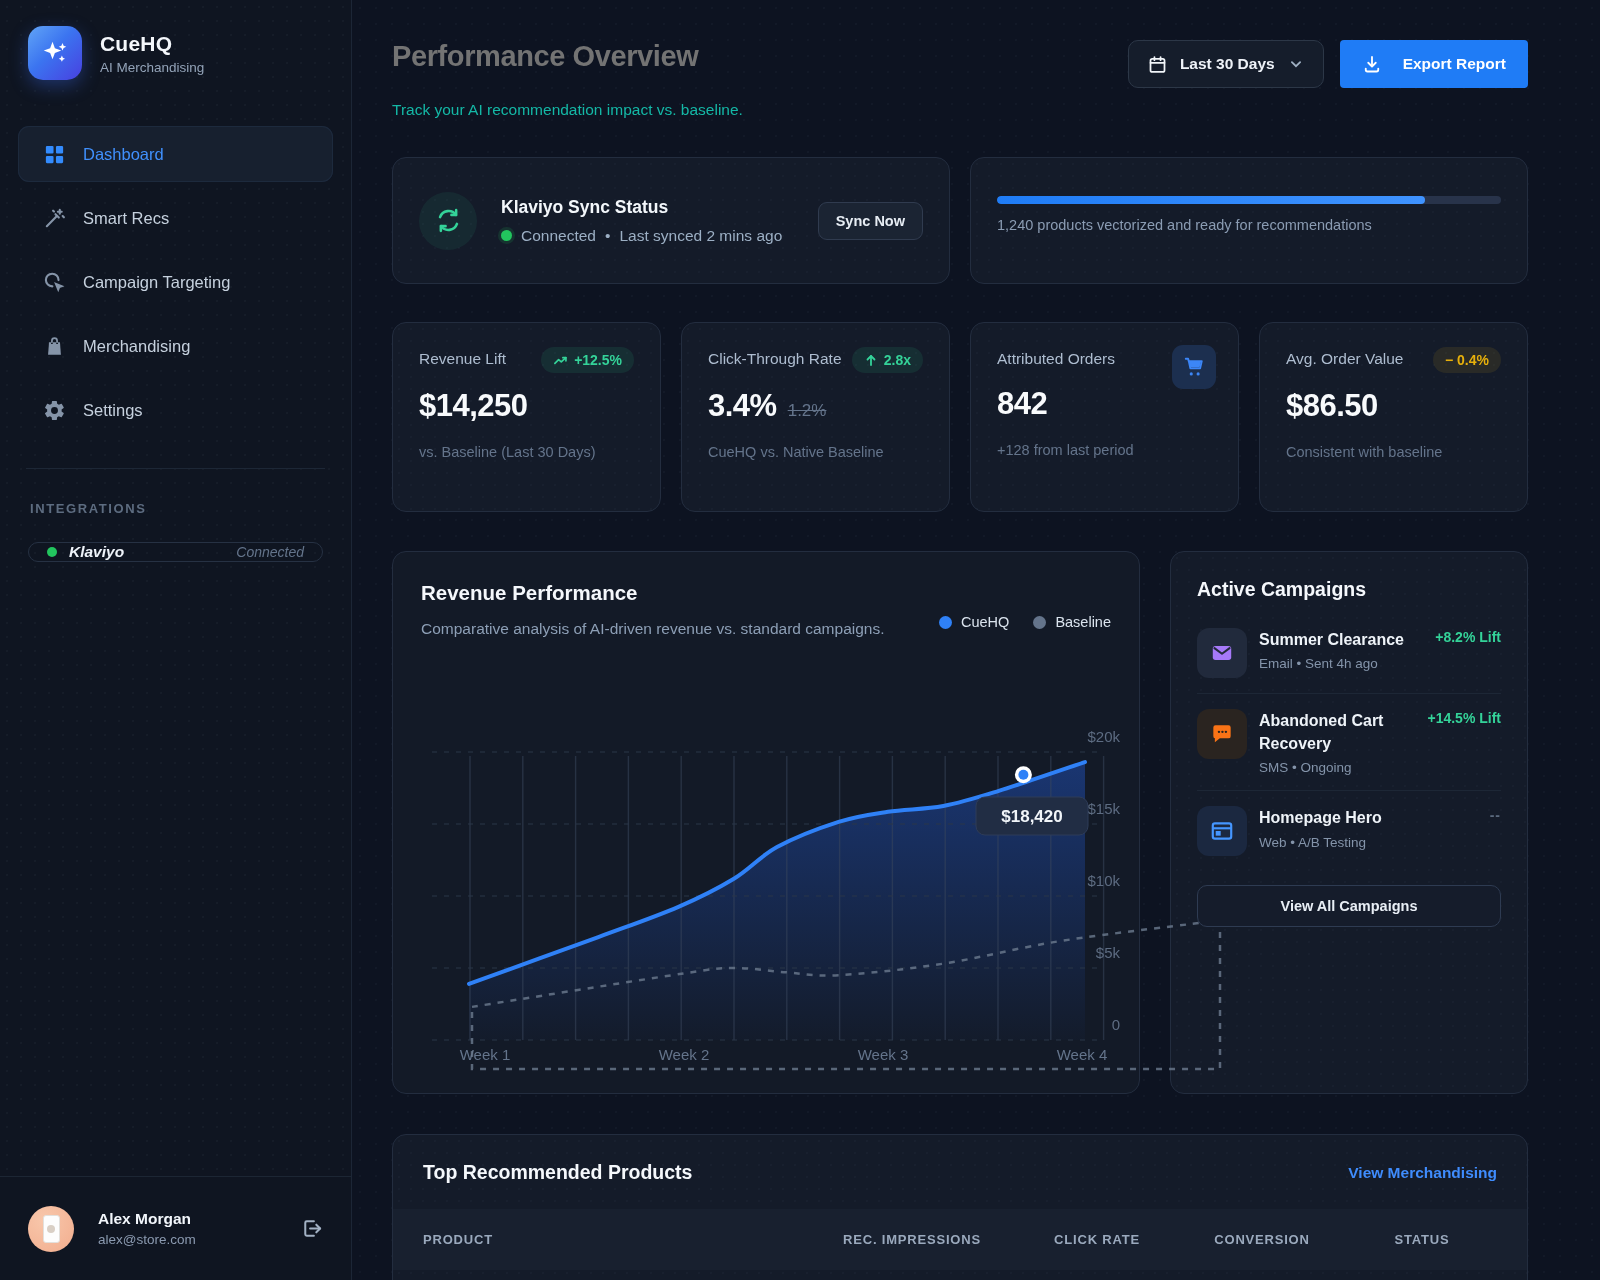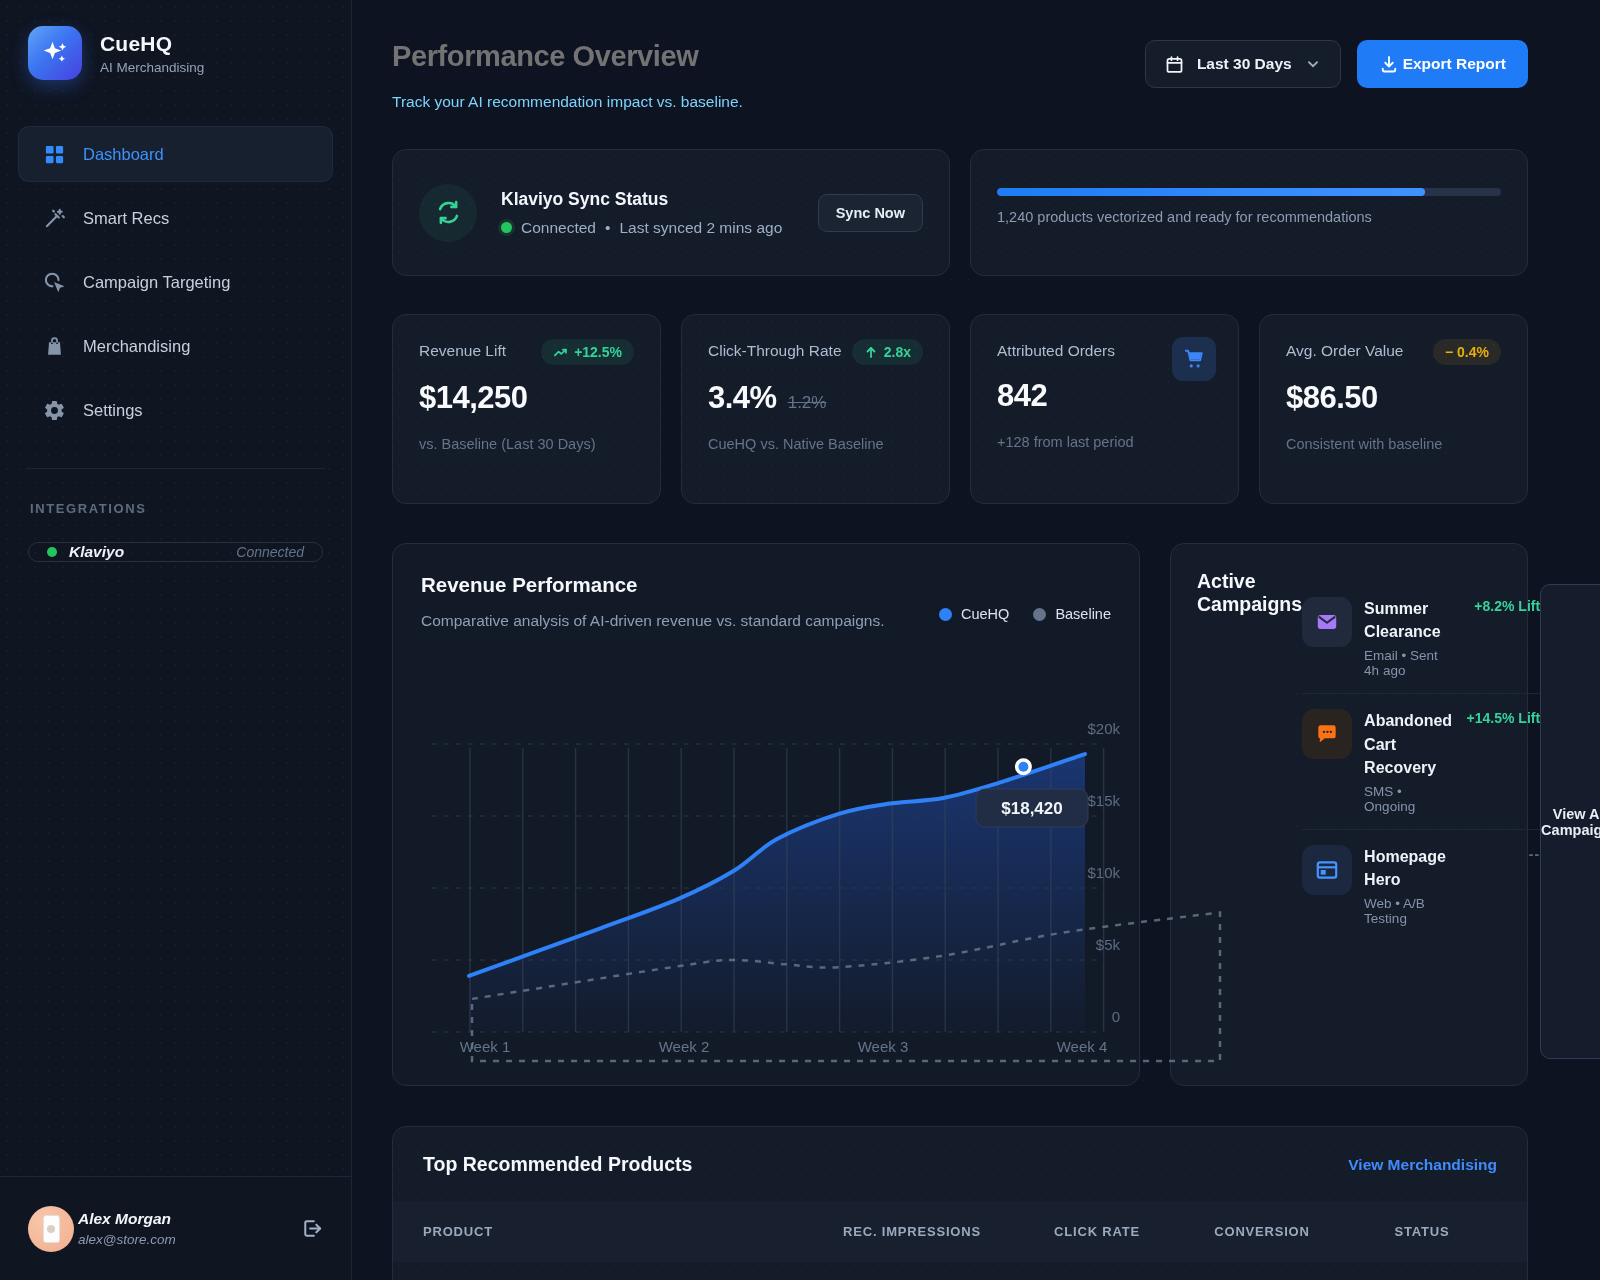--- a/index.html
+++ b/index.html
@@ -50,53 +50,53 @@
     margin:26px 10px 0 10px; border:1px solid #263143; border-radius:11px;
     padding:0 18px; display:flex; align-items:center; gap:12px; cursor:pointer;font-style:italic;
   }
   .green-dot { width:10px; height:10px; border-radius:50%; background:#22c55e; flex:none; }
   .integration-name { font-size:15.5px; font-weight:600; color:#eef3f9; }
   .integration-status { margin-left:auto; font-size:14px; color:#64748b; }
 
   .side-footer {
     position:absolute; left:0; right:0; bottom:0; height:104px;
     border-top:1px solid #1c2634; background:#0f1521;
-    display:flex; align-items:center; padding:0 28px; gap:4px;font-style:italic;
+    display:flex; align-items:center; padding:0 28px; gap:24px;
   }
   .avatar {
     width:46px; height:46px; border-radius:50%; flex:none;
     background:radial-gradient(circle at 35% 30%, #f8c7ab, #f2ad8e);
     display:flex; align-items:center; justify-content:center; overflow:hidden;
   }
   .avatar .phone {
     width:17px; height:28px; background:#fdfdfd; border-radius:3px;
     border:1px solid #e3e0dc; display:flex; align-items:center; justify-content:center;
   }
   .avatar .phone i { width:8px; height:8px; border-radius:50%; background:#d9cfc5; }
   .user-name { font-size:15.5px; font-weight:700; color:#f2f6fb; }
   .user-email { font-size:13.5px; color:#8b9ab0; margin-top:4px; }
   .logout-btn { margin-left:auto; color:#a2b1c4; cursor:pointer; display:flex; }
 
   
   .main { flex:1; padding:40px 72px 0 40px; position:relative; }
 
   .page-header { display:flex; align-items:flex-start; justify-content:space-between; }
   .page-title { font-size:29px; font-weight:800; letter-spacing:-.4px; color:#737373; }
-  .page-sub { font-size:15.5px; color:#7dd3fc; margin-top:20px; }
+  .page-sub { font-size:15.5px; color:#14b8a6; margin-top:28px; }
   .header-actions { display:flex; gap:16px; }
   .date-btn {
     height:48px; display:flex; align-items:center; gap:12px; padding:0 18px;
     background:#151d2b; border:1px solid #2c3747; border-radius:10px;
     font-size:15.5px; font-weight:600; color:#eef2f8; cursor:pointer;
   }
   .date-btn .cicon { color:#f1f5f9; display:flex; }
   .date-btn .chev { color:#9fb0c3; display:flex; }
   .export-btn {
-    height:48px; display:flex; align-items:center; gap:4px; padding:0 22px;
-    background:#1f7cf6; border:none; border-radius:10px;
+    height:48px; display:flex; align-items:center; gap:21px; padding:0 22px;
+    background:#1f7cf6; border:none; border-radius:4px;
     font-size:15.5px; font-weight:700; color:#fff; cursor:pointer;
     font-family:inherit;
   }
 
   .card {
     background:#141b29; border:1px solid #232d3f; border-radius:14px;
     background-image:radial-gradient(rgba(148,163,184,0.035) 1px, transparent 1.2px);
     background-size:12px 12px;
   }
 
@@ -162,21 +162,21 @@
   .chart-overlay { position:absolute; left:0; top:0; width:1136px; height:543px; pointer-events:none; z-index:2; }
   .vgrid { stroke:#39465c; stroke-width:1.4; opacity:.55; }
   .hgrid { stroke:#2b3648; stroke-width:1; stroke-dasharray:5 7; }
   .ytick { fill:#5d6c82; font-size:15px; font-family:"Liberation Sans","DejaVu Sans",sans-serif; }
   .xtick { fill:#64748b; font-size:15px; font-family:"Liberation Sans","DejaVu Sans",sans-serif; }
   .mainline { fill:none; stroke:#2f81f7; stroke-width:4; stroke-linecap:round; stroke-linejoin:round; }
   .baseline { fill:none; stroke:#6b7a8f; stroke-width:2.5; stroke-dasharray:6 7; opacity:.8; }
   .tooltip-bg { fill:#212d44; stroke:#2e3c58; stroke-width:1; }
   .tooltip-text { fill:#f1f5f9; font-size:17px; font-weight:700; font-family:"Liberation Sans","DejaVu Sans",sans-serif; }
 
-  .campaigns-card { width:358px; flex:none; padding:26px; display:flex; flex-direction:row; }
+  .campaigns-card { width:358px; flex:none; padding:26px; display:flex; flex-direction:column; }
   .camp-title { font-size:19.5px; font-weight:700; color:#f5f8fc; }
   .camp-list { margin-top:12px; }
   .camp-item { display:flex; gap:12px; padding:15px 0; align-items:flex-start; cursor:pointer; }
   .camp-item + .camp-item { border-top:1px solid #1d2736; }
   .camp-icon { width:50px; height:50px; border-radius:12px; flex:none; display:flex; align-items:center; justify-content:center; }
   .camp-icon.purple { background:#212a3c; }
   .camp-icon.orange { background:#2a2420; }
   .camp-icon.blue { background:#1b2840; }
   .camp-name { font-size:16px; font-weight:600; color:#eef3f8; line-height:1.45; }
   .camp-meta { font-size:13.5px; color:#8494aa; margin-top:5px; }

